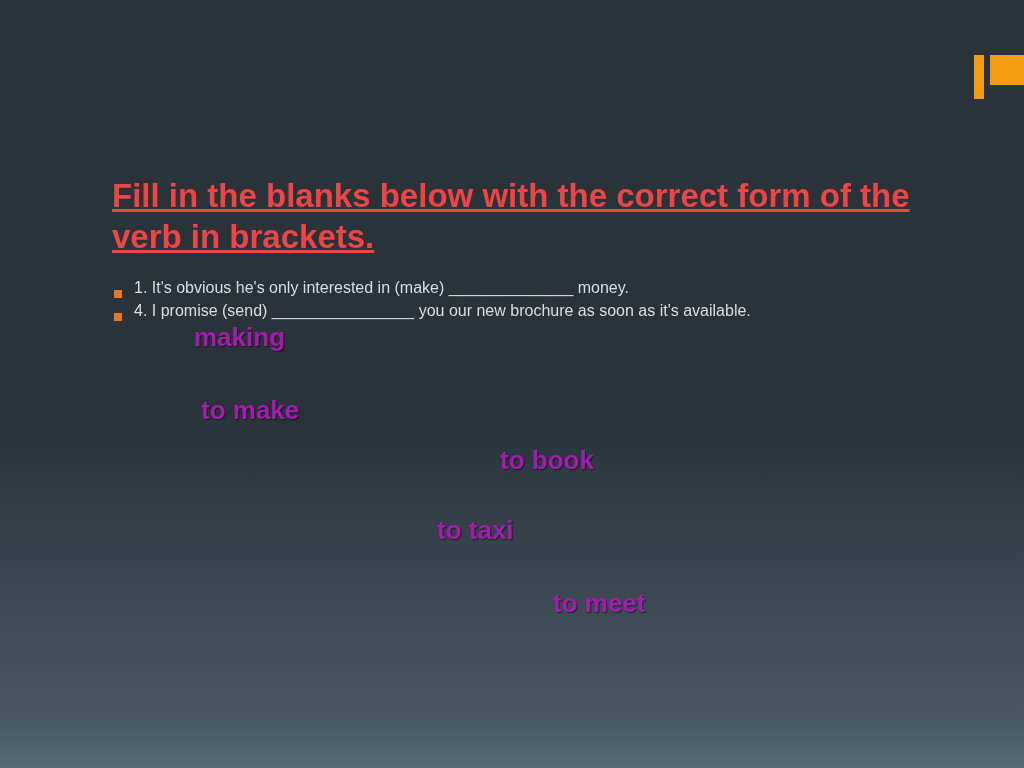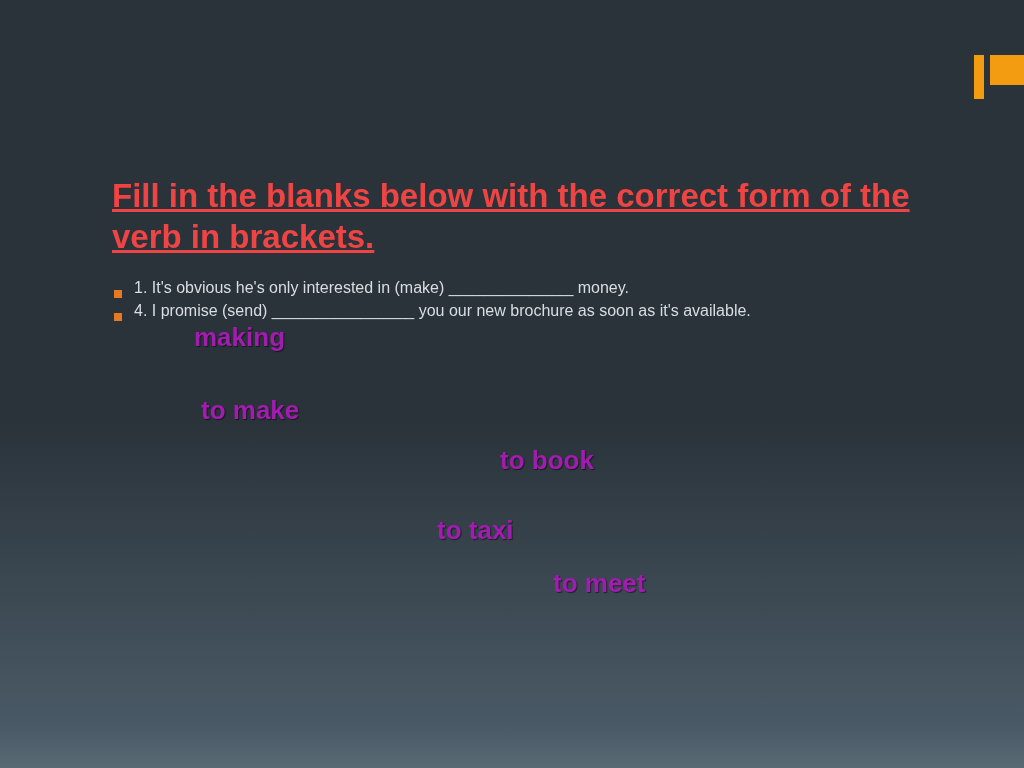--- a/index.html
+++ b/index.html
@@ -85,14 +85,14 @@
       <li class="item"><span>1.    It's obvious he's only interested in (make) ______________ money.</span></li>
       <li class="item"><span>4.   I promise (send) ________________ you our new brochure as soon as it's available.</span></li>
     </ul>
 </div>
 
 <div id="answers-layer">
     <div class="answer" style="top: 322px; left: 194px;">making</div>
     <div class="answer" style="top: 395px; left: 201px;">to make</div>
     <div class="answer" style="top: 445px; left: 500px;">to book</div>
     <div class="answer" style="top: 515px; left: 437px;">to taxi</div>
-    <div class="answer" style="top: 568px; left: 553px; text-align: right;">to meet</div>
+    <div class="answer" style="top: 588px; left: 553px; text-align: right;">to meet</div>
   </div>
 
 </body></html>

